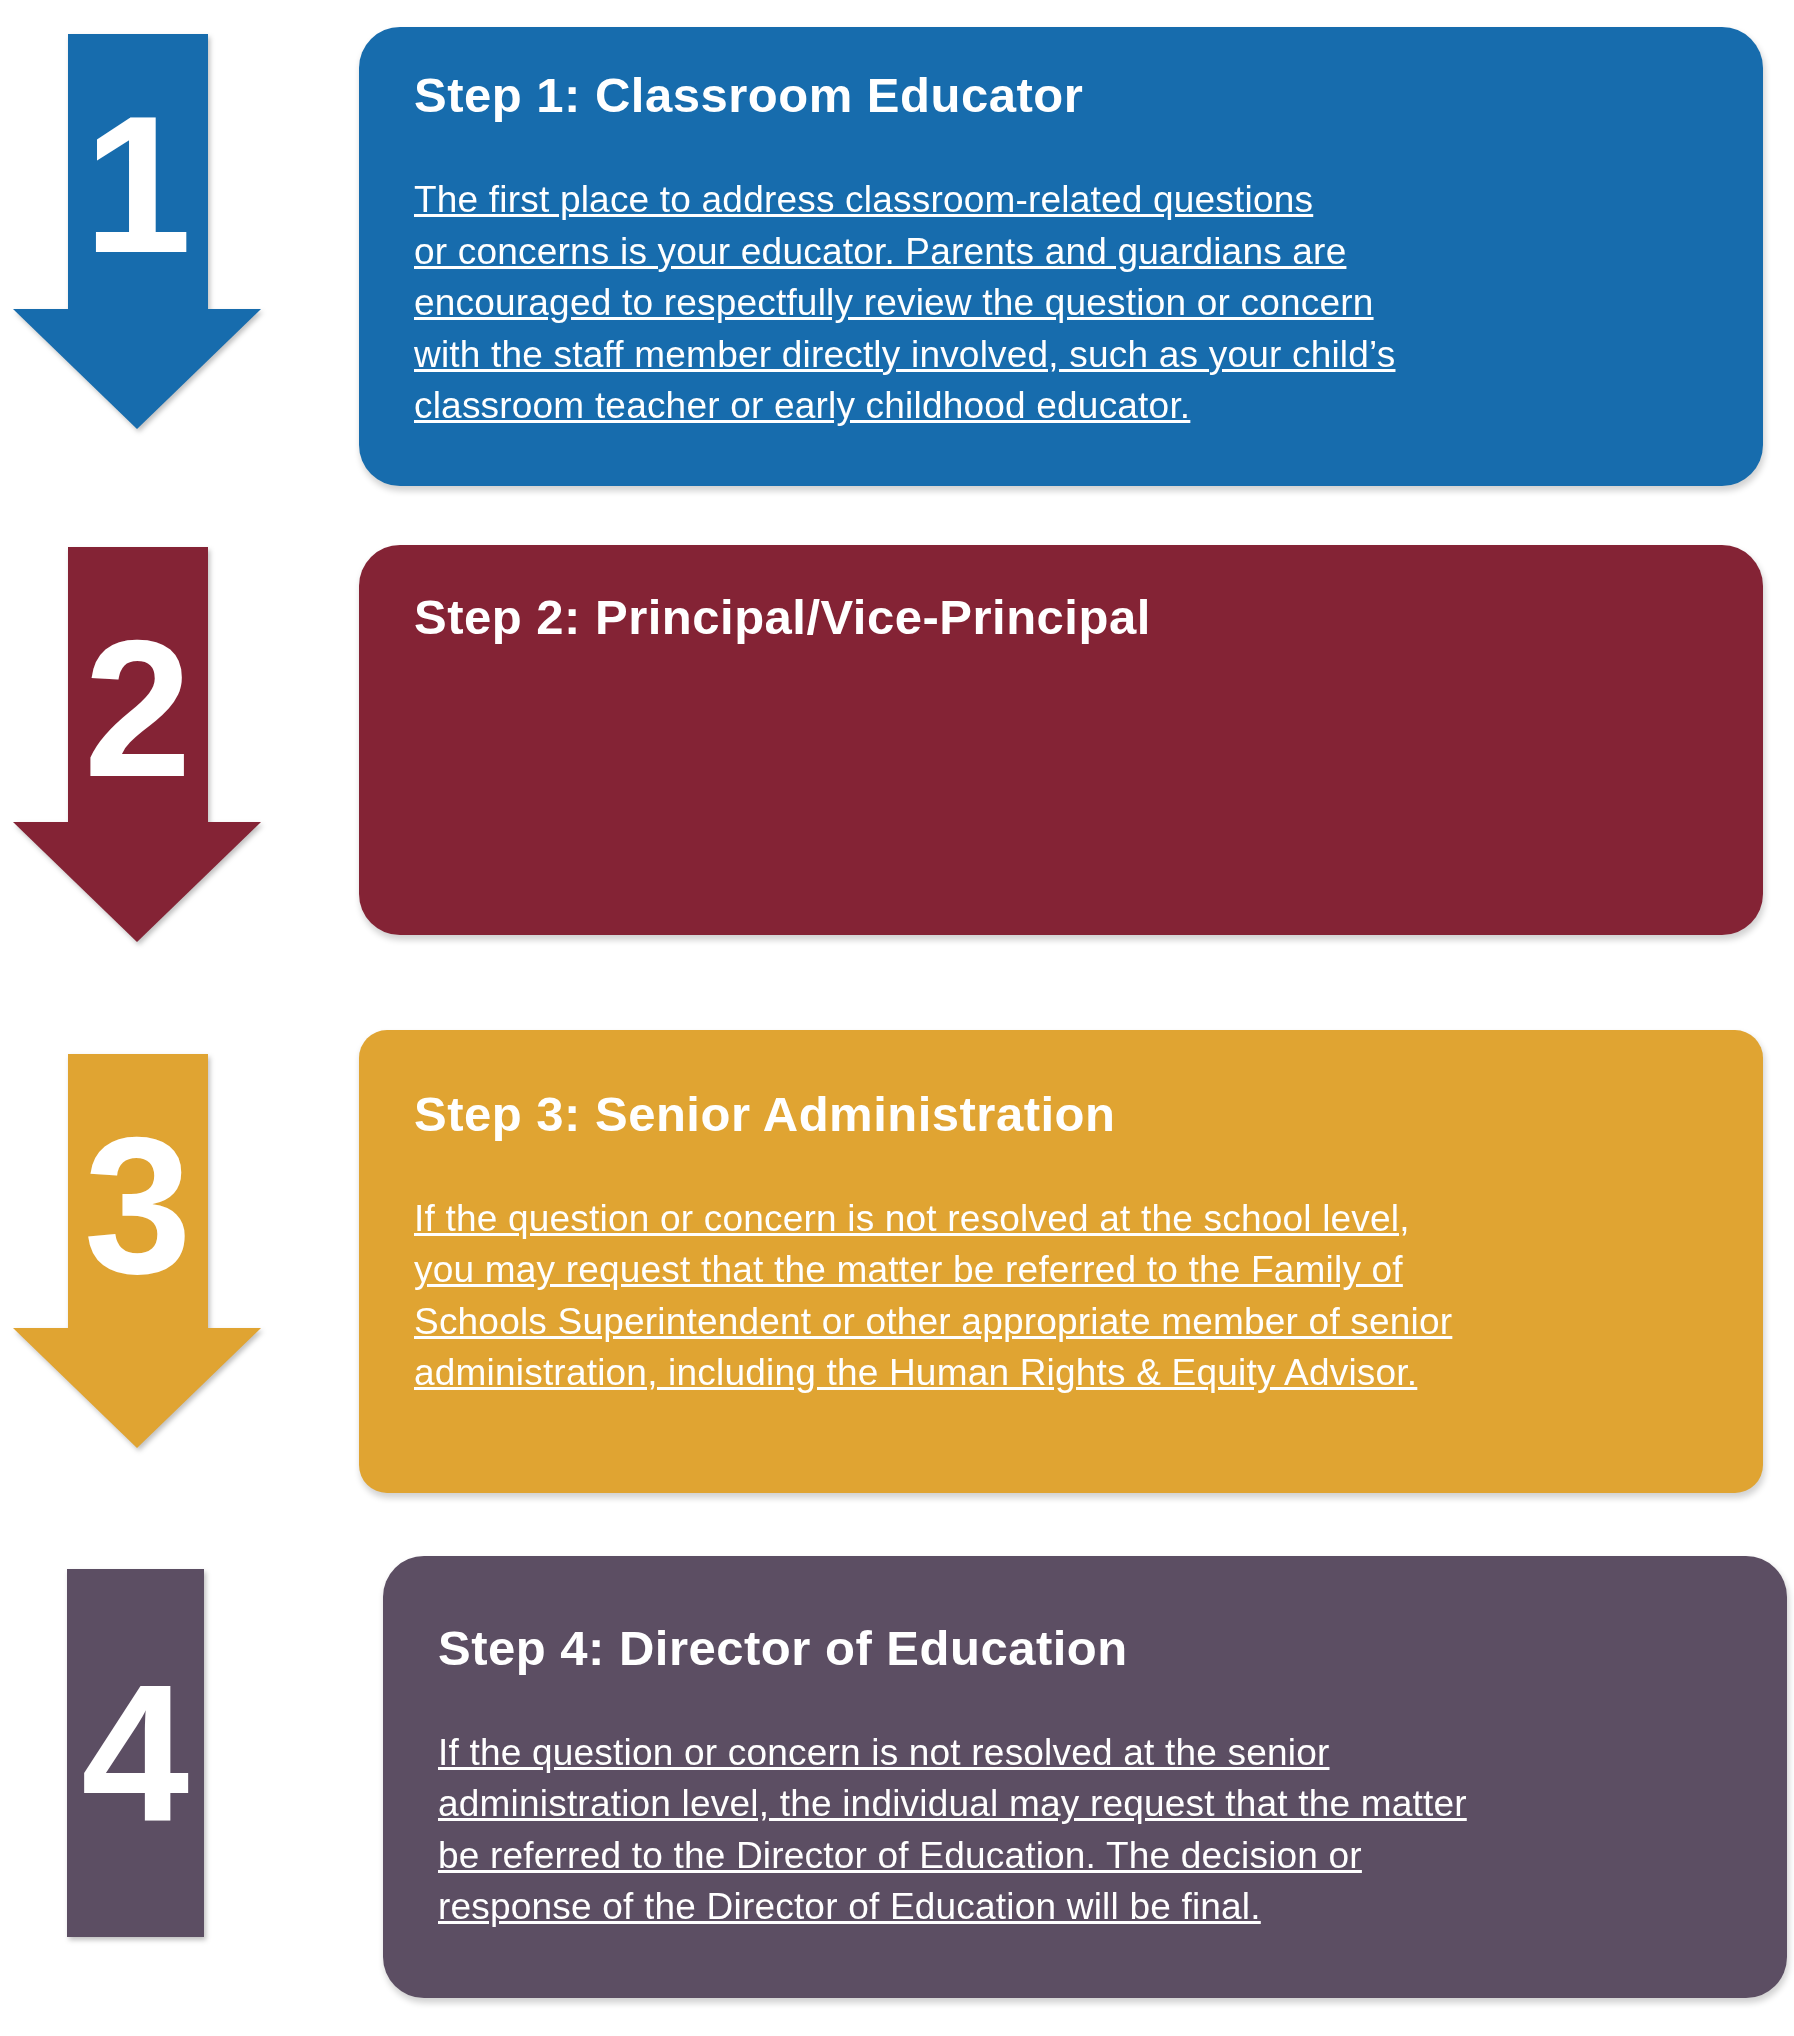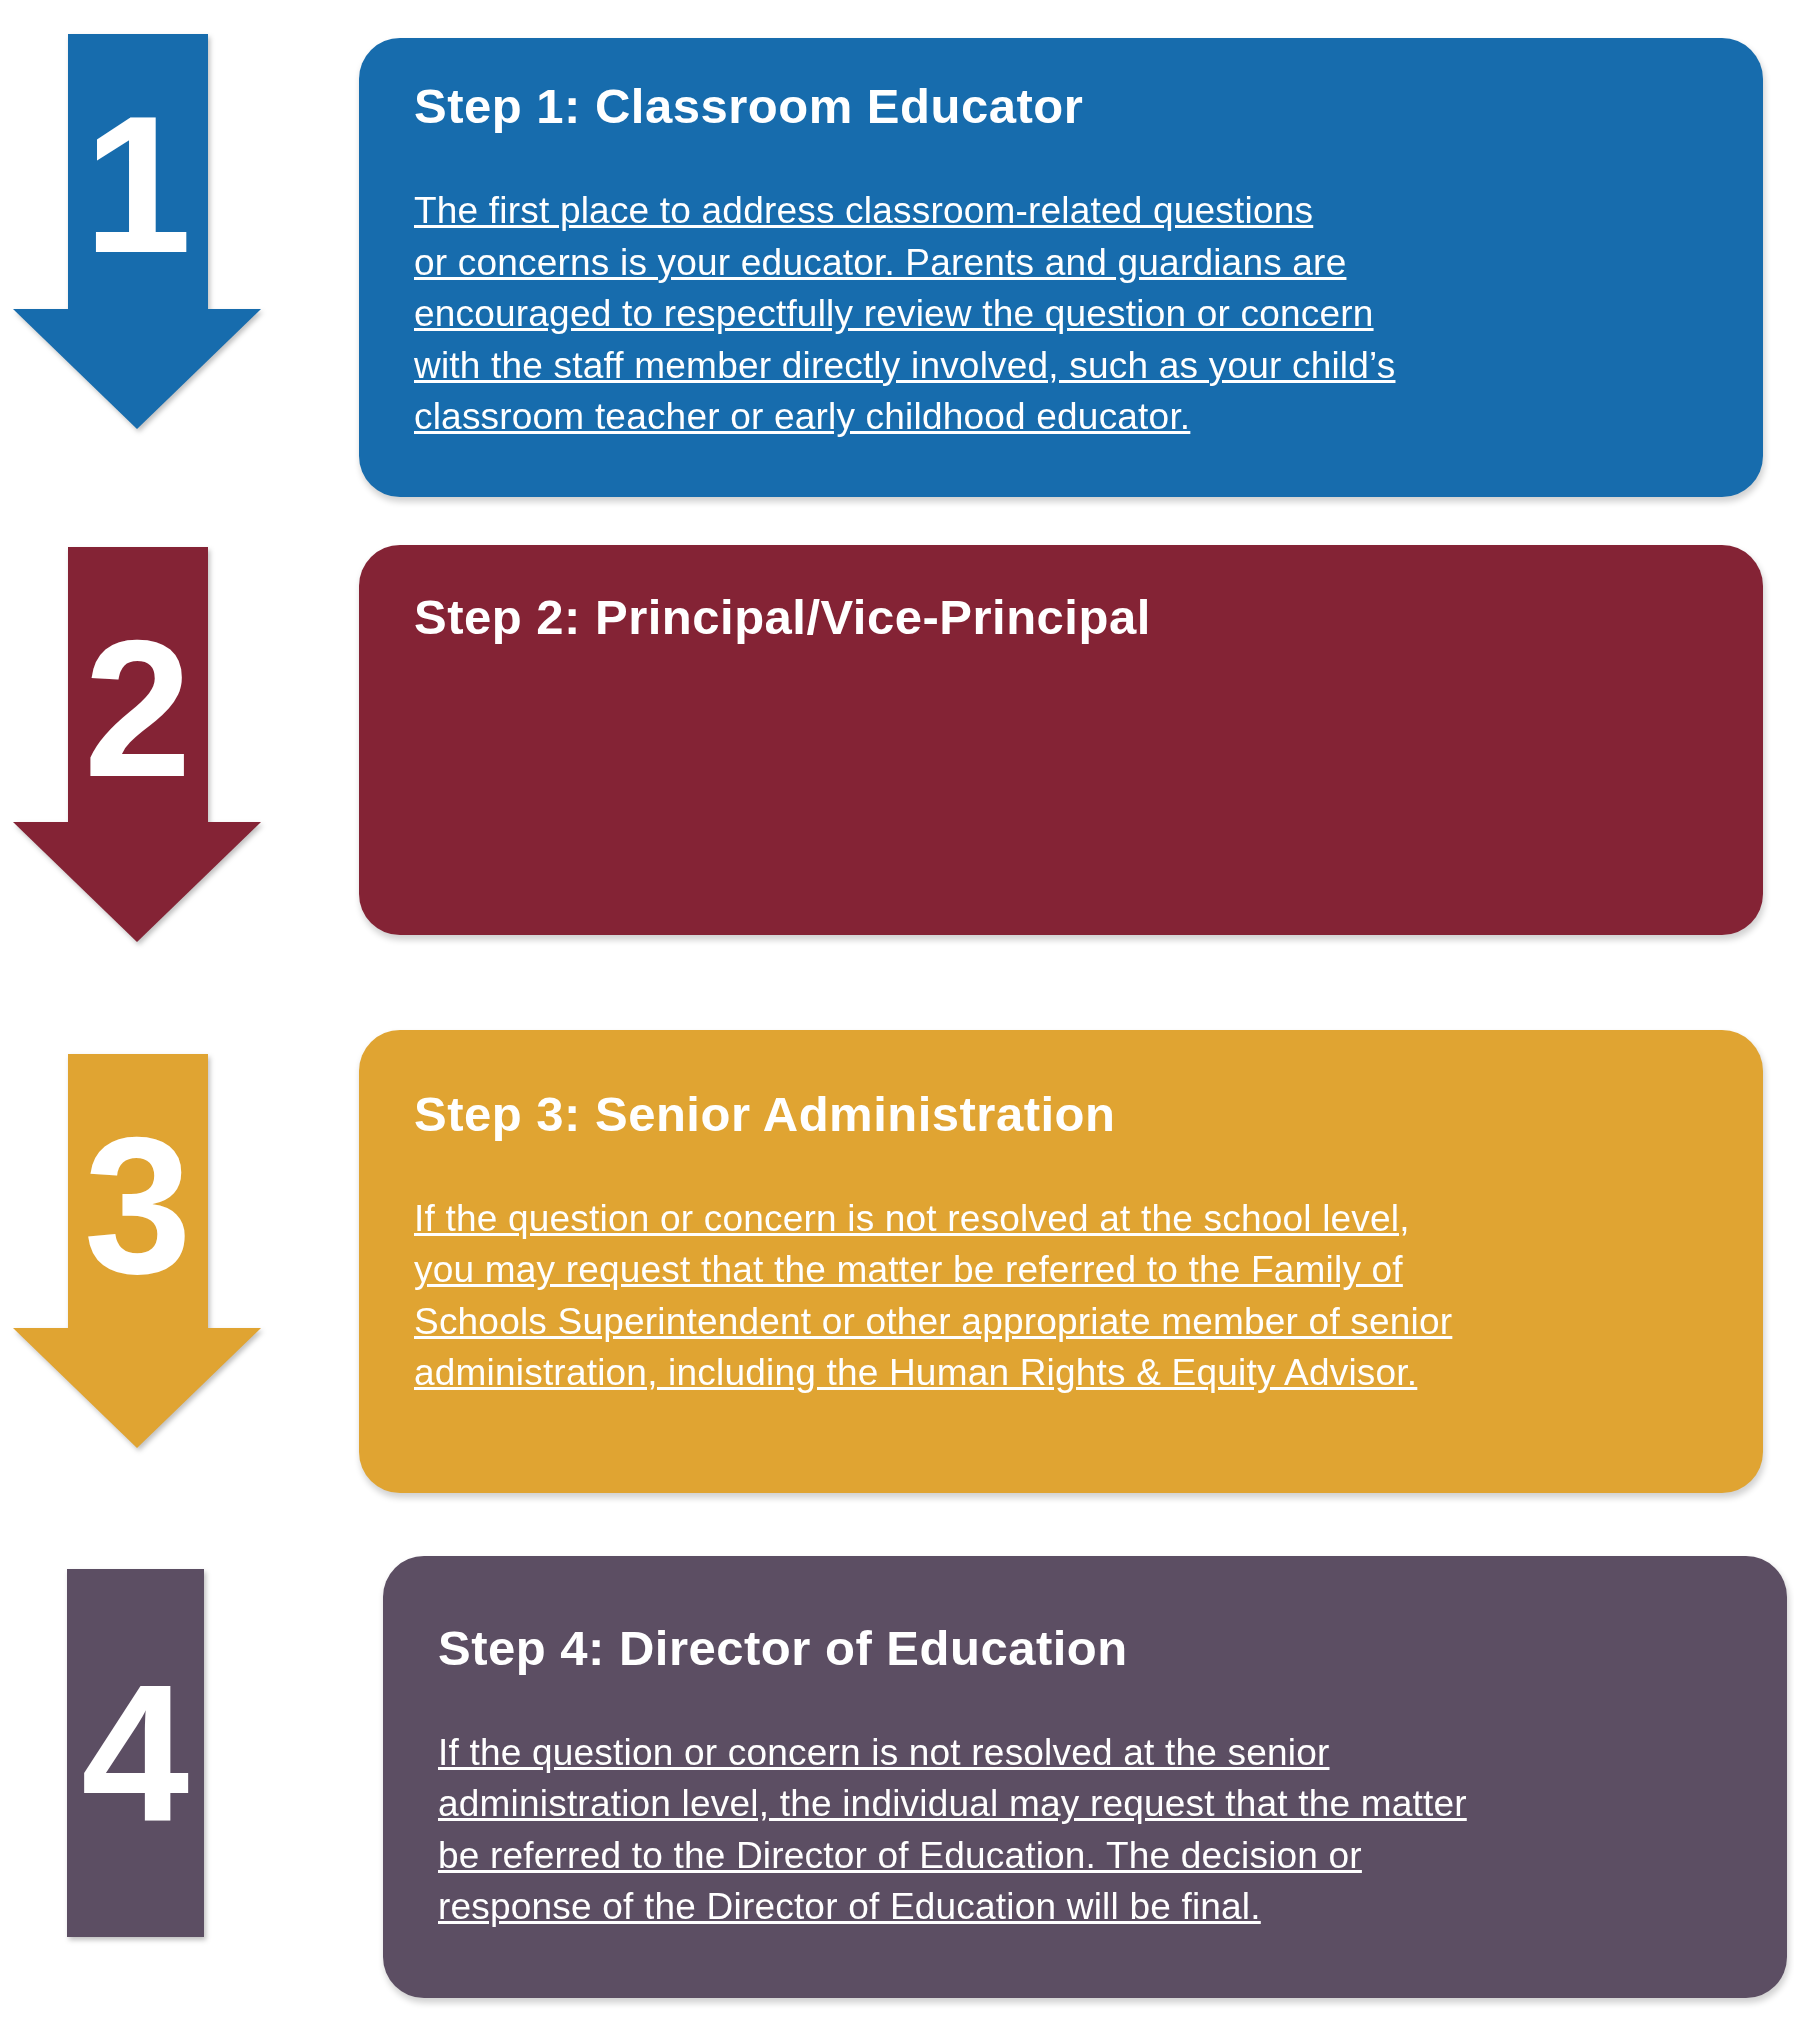--- a/index.html
+++ b/index.html
@@ -66,31 +66,31 @@
     font-weight: bold;
     font-size: 194px;
     color: #ffffff;
     line-height: 1;
   }
 
   
   .row1 .marker { top: 34px; }
   .row1 .shaft  { height: 275px; }
   .row1 .num    { transform: translateY(12.8px); }
-  .row1 .card   { top: 27.4px;  height: 459px; margin-top: 11px; }
+  .row1 .card   { top: 27.4px;  height: 459px; }
 
   .row2 .marker { top: 547px; }
   .row2 .shaft  { height: 275px; }
   .row2 .num    { transform: translateY(24px); }
   .row2 .card   { top: 545px; height: 390px; padding-top: 46px; }
 
   .row3 .marker { top: 1054px; }
   .row3 .shaft  { height: 274px; }
   .row3 .num    { transform: translateY(14.6px); }
-  .row3 .card   { top: 1030px; height: 463px; padding-top: 58px; }
+  .row3 .card   { top: 1030px; height: 463px; padding-top: 58px; border-radius: 28px; }
 
   .row4 .marker { top: 1569px; }
   .row4 .shaft  { height: 368px; width: 137px; margin-left: 54px; }
   .row4 .card   { top: 1556px; height: 442px; padding-top: 66px; margin-left: 24px; }
 </style>
 </head>
 <body style="background: rgb(255, 255, 255);">
 
 <div class="row1" style="--c: #176CAD;">
   <div class="marker">

